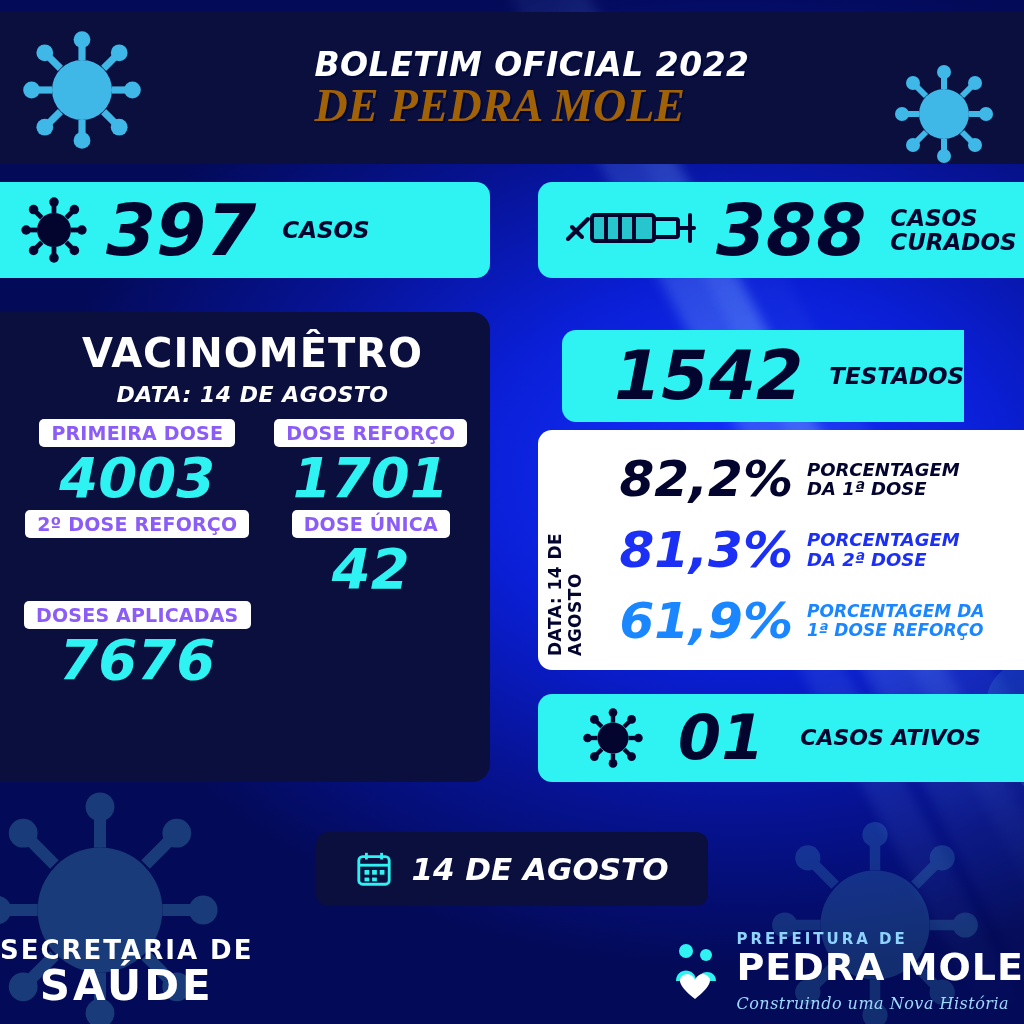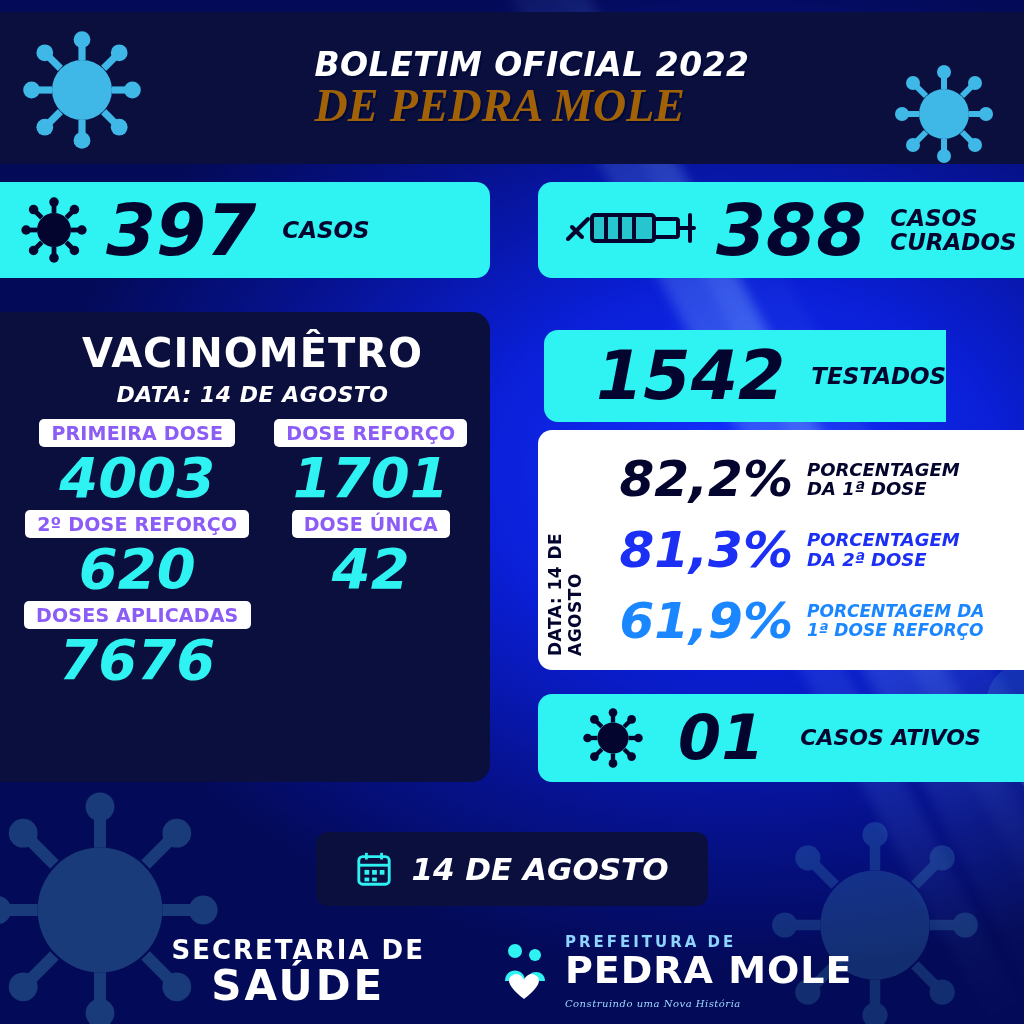--- a/index.html
+++ b/index.html
@@ -84,21 +84,21 @@
   #card-confirmed { left: 0px; top: 182px; width: 490px; height: 96px; border-radius: 0 14px 14px 0; padding-left: 20px; }
   #card-confirmed .bignum { font-size: 72px; margin-left: 18px; }
   #card-confirmed .lbl { font-size: 23px; margin-left: 26px; }
 
   
   #card-cured { left: 538px; top: 182px; width: 486px; height: 96px; border-radius: 14px 0 0 14px; padding-left: 24px; }
   #card-cured .bignum { font-size: 72px; margin-left: 14px; }
   #card-cured .lbl { font-size: 23px; margin-left: 24px; }
 
   
-  #card-tested { left: 544px; top: 330px; width: 402px; height: 92px; border-radius: 14px 0 0 14px; padding-left: 30px; }
+  #card-tested { left: 562px; top: 330px; width: 402px; height: 92px; border-radius: 14px 0 0 14px; padding-left: 30px; }
   #card-tested .bignum { font-size: 68px; margin-left: 22px; }
   #card-tested .lbl { font-size: 23px; margin-left: 26px; }
 
   
   #card-active { left: 538px; top: 694px; width: 486px; height: 88px; border-radius: 14px 0 0 14px; padding-left: 44px; }
   #card-active .bignum { font-size: 62px; margin-left: 34px; }
   #card-active .lbl { font-size: 22px; margin-left: 36px; }
 
   
   #card-pct {
@@ -170,21 +170,21 @@
     display: flex; align-items: center; justify-content: center;
   }
   #date-pill .dtext {
     font-family: "DejaVu Sans", sans-serif; font-weight: bold; font-style: italic;
     font-size: 31px; color: #ffffff; margin-left: 18px;
   }
 
   
   .footer-logos {
     position: absolute; left: 0; top: 920px; width: 1024px; height: 104px;
-    display: flex; align-items: center; justify-content: center; gap: 70px;
+    display: flex; align-items: center; justify-content: space-between; gap: 70px;
   }
   .sec-logo { text-align: center; line-height: 1; }
   .sec-l1 {
     font-family: "DejaVu Sans", sans-serif; font-weight: bold;
     font-size: 26px; letter-spacing: 2px; color: #fff;
   }
   .sec-l2 {
     font-family: "DejaVu Sans", sans-serif; font-weight: bold;
     font-size: 42px; letter-spacing: 3px; color: #fff; margin-top: 2px;
   }
@@ -193,21 +193,21 @@
   .pref-l1 {
     font-family: "DejaVu Sans", sans-serif; font-weight: bold;
     font-size: 15px; letter-spacing: 3px; color: #8fd3ff;
   }
   .pref-l2 {
     font-family: "DejaVu Sans", sans-serif; font-weight: bold;
     font-size: 38px; letter-spacing: 1px; color: #ffffff; margin-top: 1px;
   }
   .pref-l3 {
     font-family: "DejaVu Serif", serif; font-style: italic;
-    font-size: 10px; color: #9fd8ff; margin-top: 10px; letter-spacing: .5px;
+    font-size: 16px; color: #9fd8ff; margin-top: 10px; letter-spacing: .5px;
   }
 
   
   .bgvirus { position: absolute; opacity: .22; pointer-events: none; }
   .bgv1 { left: -30px; top: 790px; }
   .bgv2 { left: 760px; top: 820px; opacity: .16; }
   .bgv3 { left: 940px; top: 620px; opacity: .12; }
 </style>
 </head>
 <body>
@@ -464,21 +464,20 @@
       <div class="vac-cell">
         <div class="vac-lab">PRIMEIRA DOSE</div>
         <div class="vac-val">4003</div>
       </div>
       <div class="vac-cell">
         <div class="vac-lab">DOSE REFORÇO</div>
         <div class="vac-val">1701</div>
       </div>
       <div class="vac-cell">
         <div class="vac-lab">2º DOSE REFORÇO</div>
-        <div class="vac-val">620</div>
       </div>
       <div class="vac-cell">
         <div class="vac-lab">DOSE ÚNICA</div>
         <div class="vac-val">42</div>
       </div>
       <div class="vac-cell">
         <div class="vac-lab">DOSES APLICADAS</div>
         <div class="vac-val">7676</div>
       </div>
     </div>

